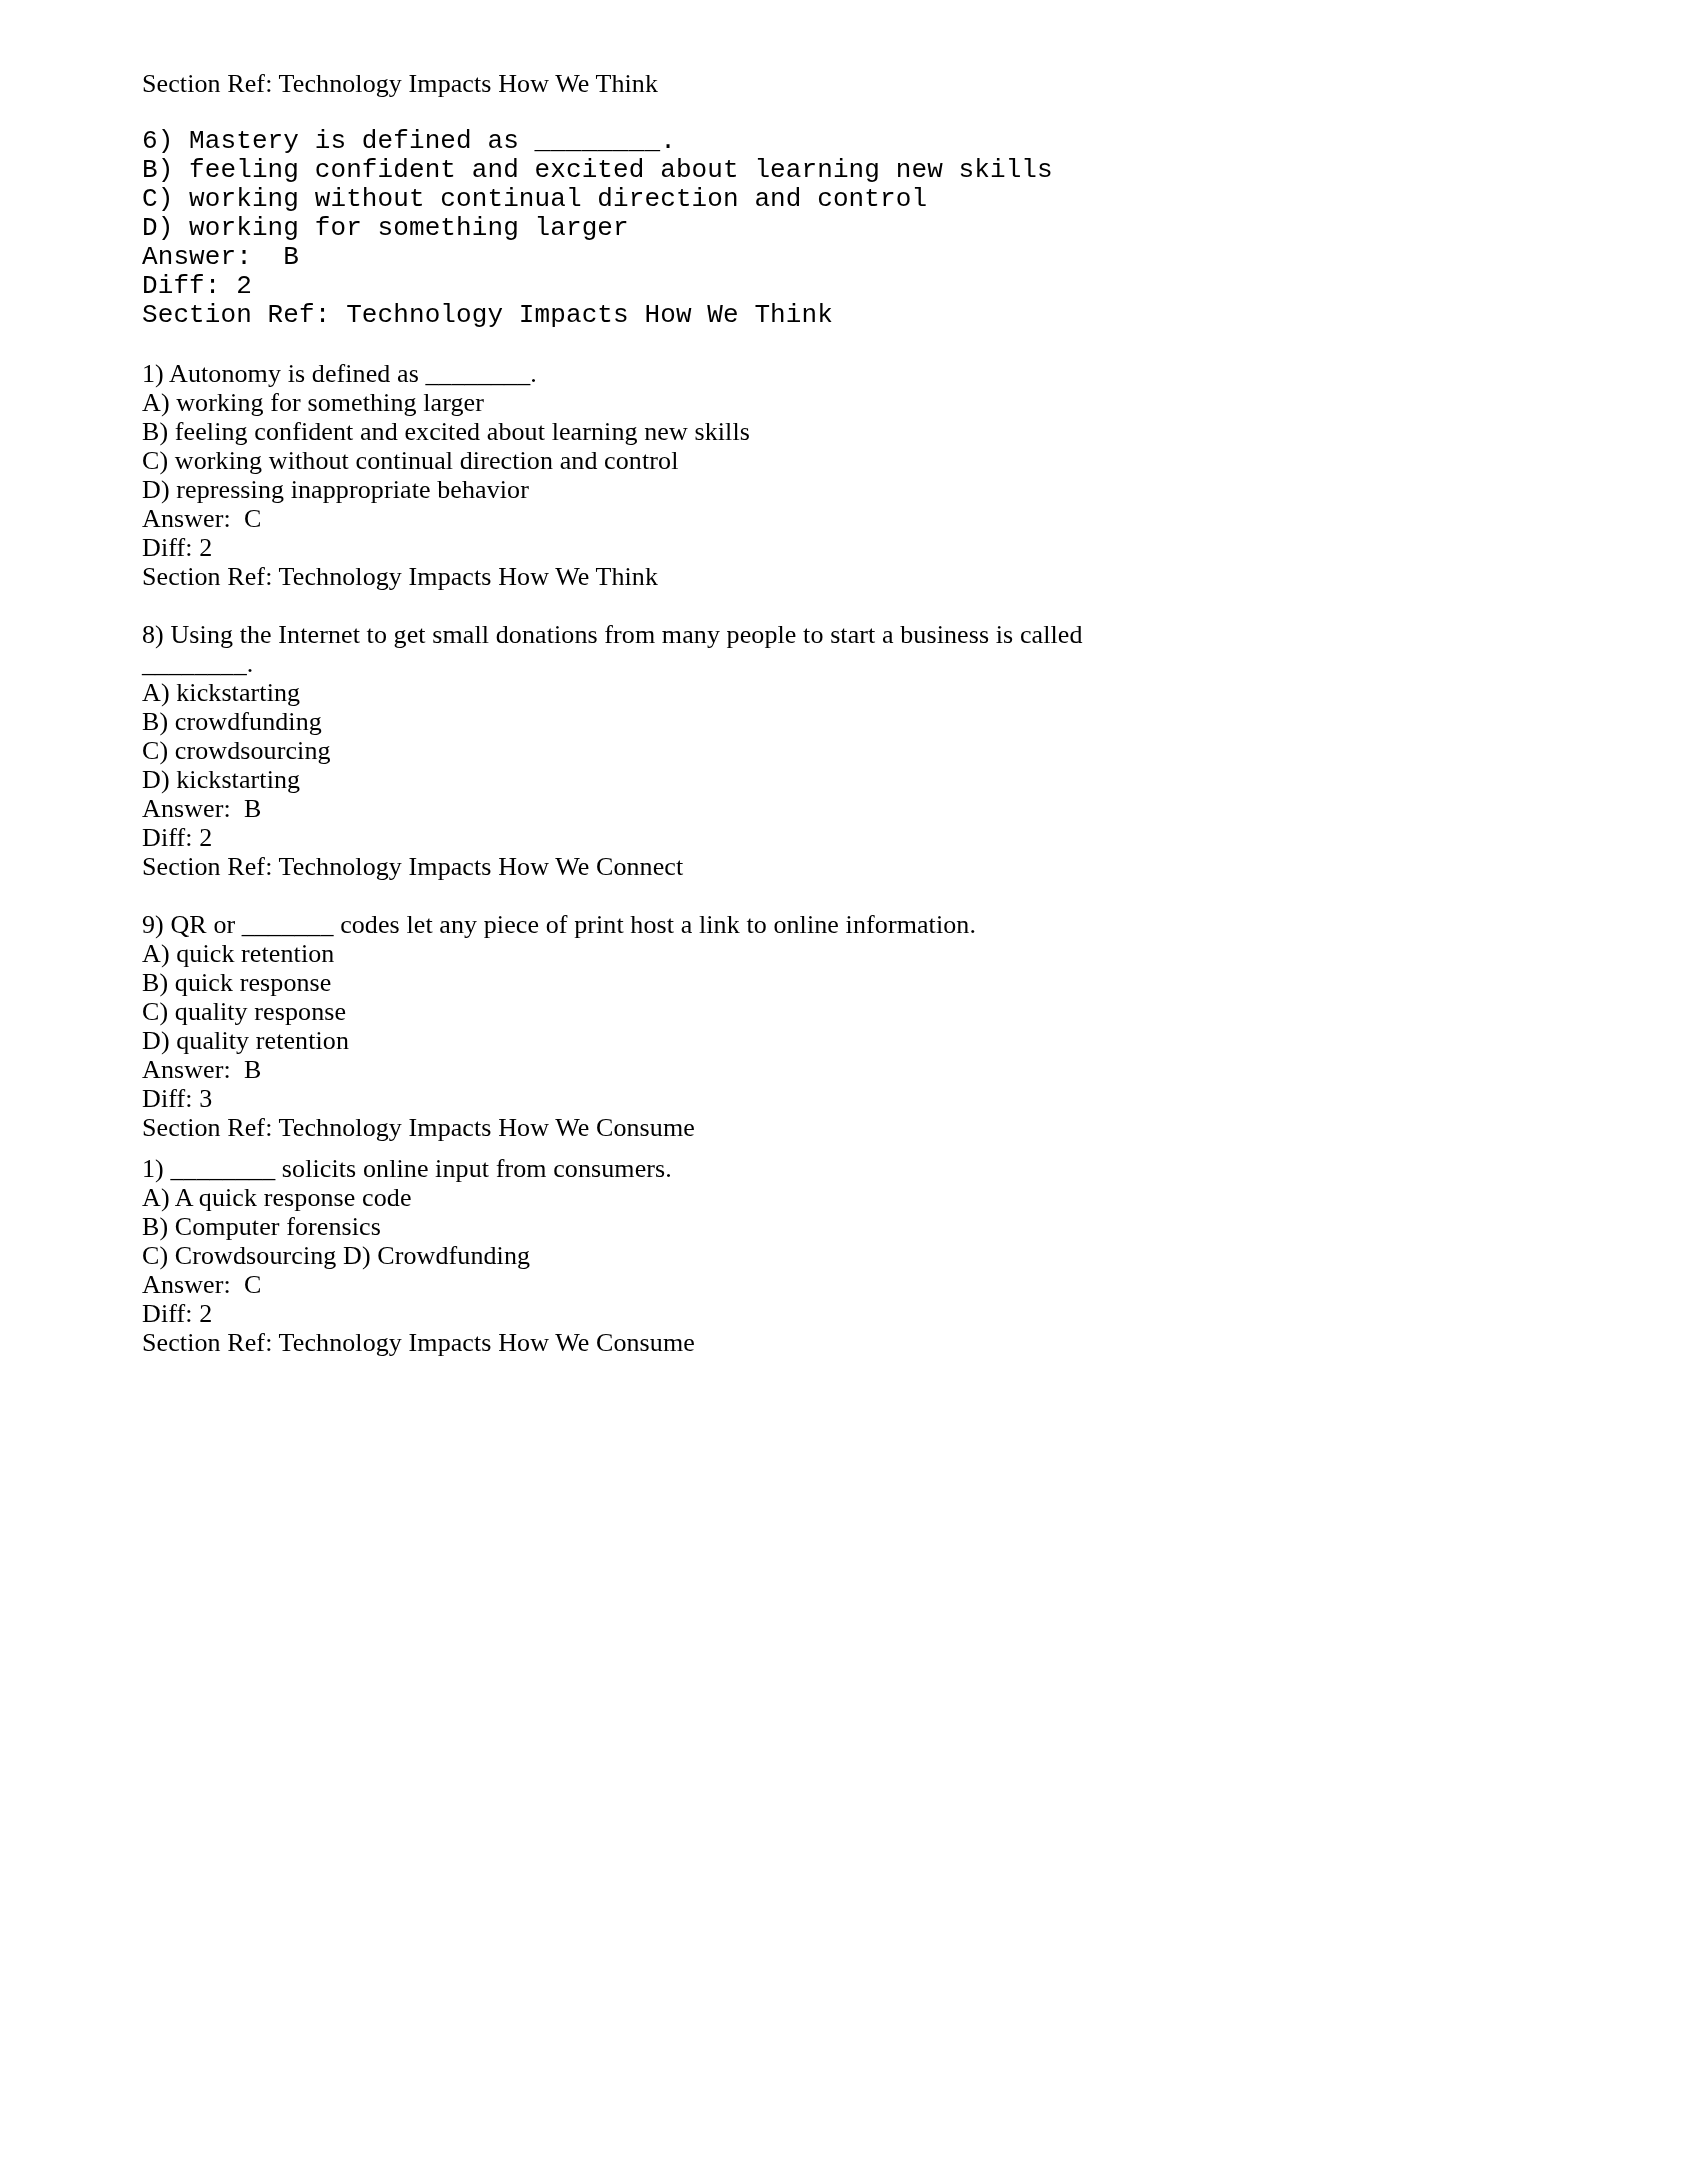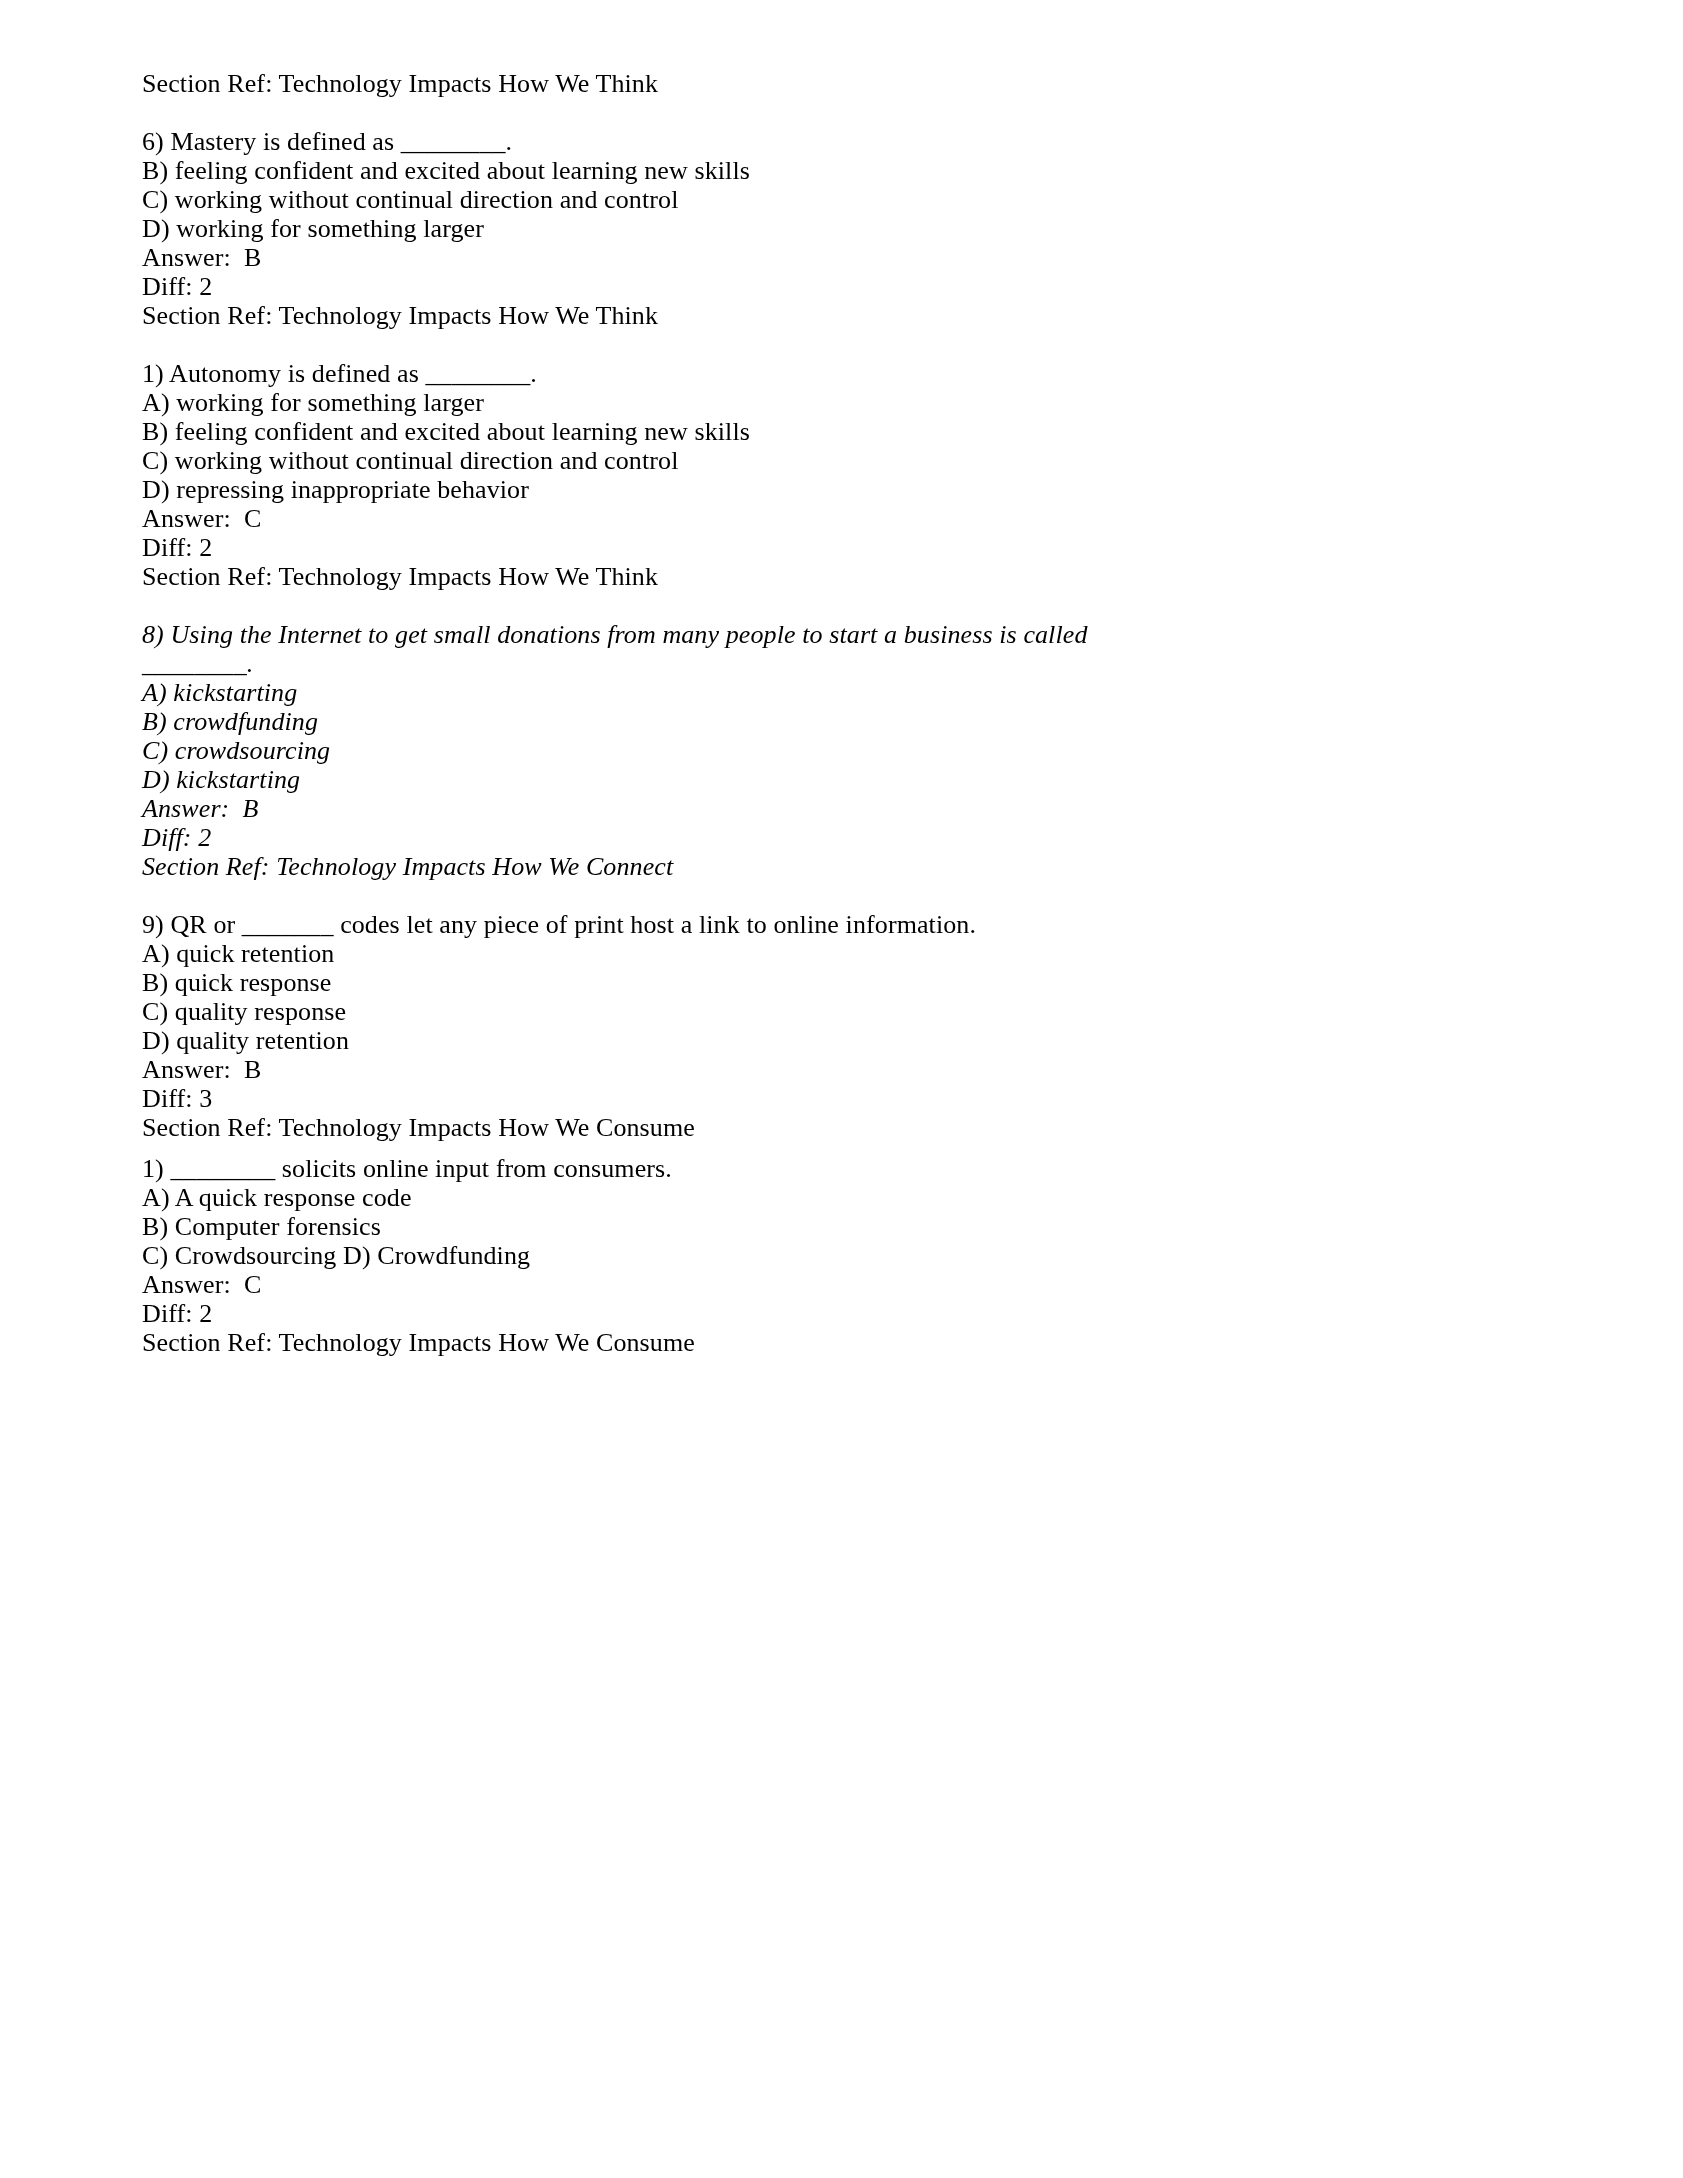--- a/index.html
+++ b/index.html
@@ -33,40 +33,40 @@
   }
 </style>
 </head>
 <body>
 
 <div class="page">
   <div>
       <div class="block" style="margin-bottom: 29px;">
         <div class="line">Section Ref: Technology Impacts How We Think</div>
       </div>
-      <div class="block" style="margin-bottom: 29px;">
+      <div class="block" style="margin-bottom: 29px; font-family: Liberation Mono, monospace;">
         <div class="line">6) Mastery is defined as ________.</div>
         <div class="line">B) feeling confident and excited about learning new skills</div>
         <div class="line">C) working without continual direction and control</div>
         <div class="line">D) working for something larger</div>
         <div class="line">Answer:  B</div>
         <div class="line">Diff: 2</div>
         <div class="line">Section Ref: Technology Impacts How We Think</div>
       </div>
       <div class="block" style="margin-bottom: 29px;">
         <div class="line">1) Autonomy is defined as ________.</div>
         <div class="line">A) working for something larger</div>
         <div class="line">B) feeling confident and excited about learning new skills</div>
         <div class="line">C) working without continual direction and control</div>
         <div class="line">D) repressing inappropriate behavior</div>
         <div class="line">Answer:  C</div>
         <div class="line">Diff: 2</div>
         <div class="line">Section Ref: Technology Impacts How We Think</div>
       </div>
-      <div class="block" style="margin-bottom: 29px; font-style: italic;">
+      <div class="block" style="margin-bottom: 29px;">
         <div class="line">8) Using the Internet to get small donations from many people to start a business is called</div>
         <div class="line">________.</div>
         <div class="line">A) kickstarting</div>
         <div class="line">B) crowdfunding</div>
         <div class="line">C) crowdsourcing</div>
         <div class="line">D) kickstarting</div>
         <div class="line">Answer:  B</div>
         <div class="line">Diff: 2</div>
         <div class="line">Section Ref: Technology Impacts How We Connect</div>
       </div>

